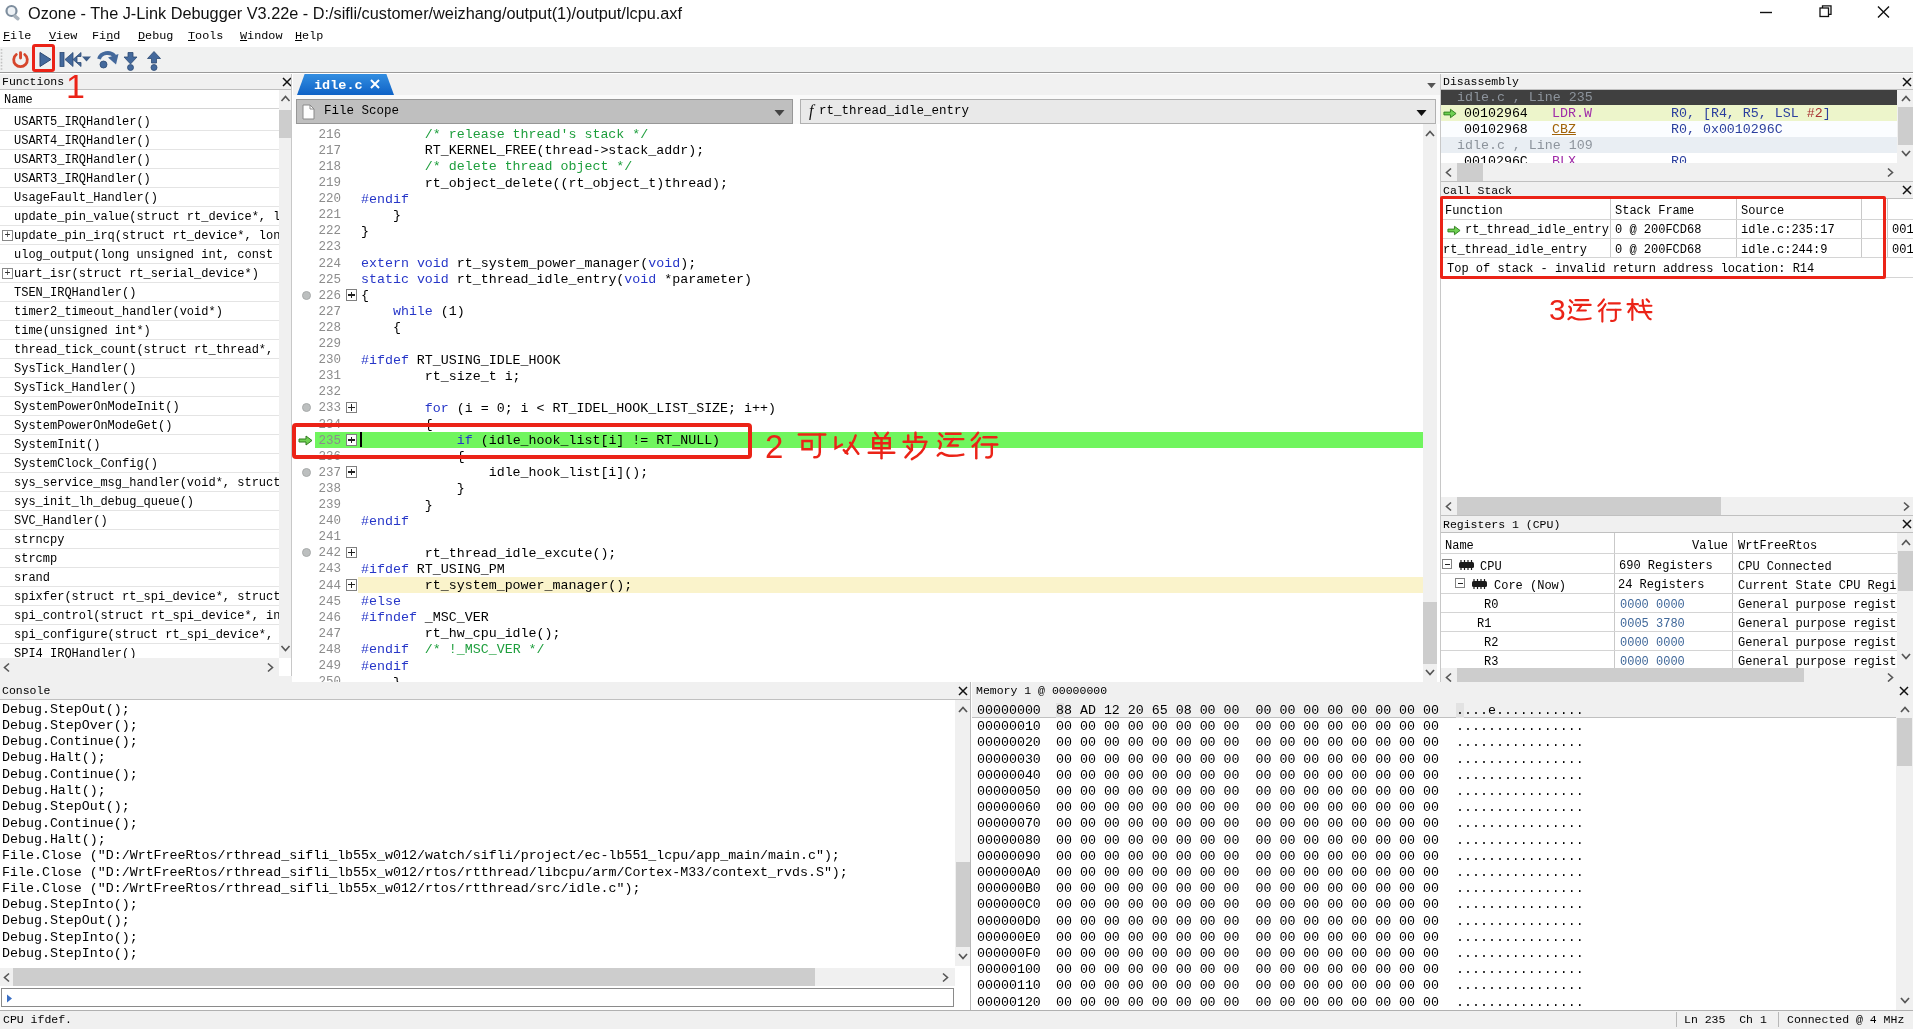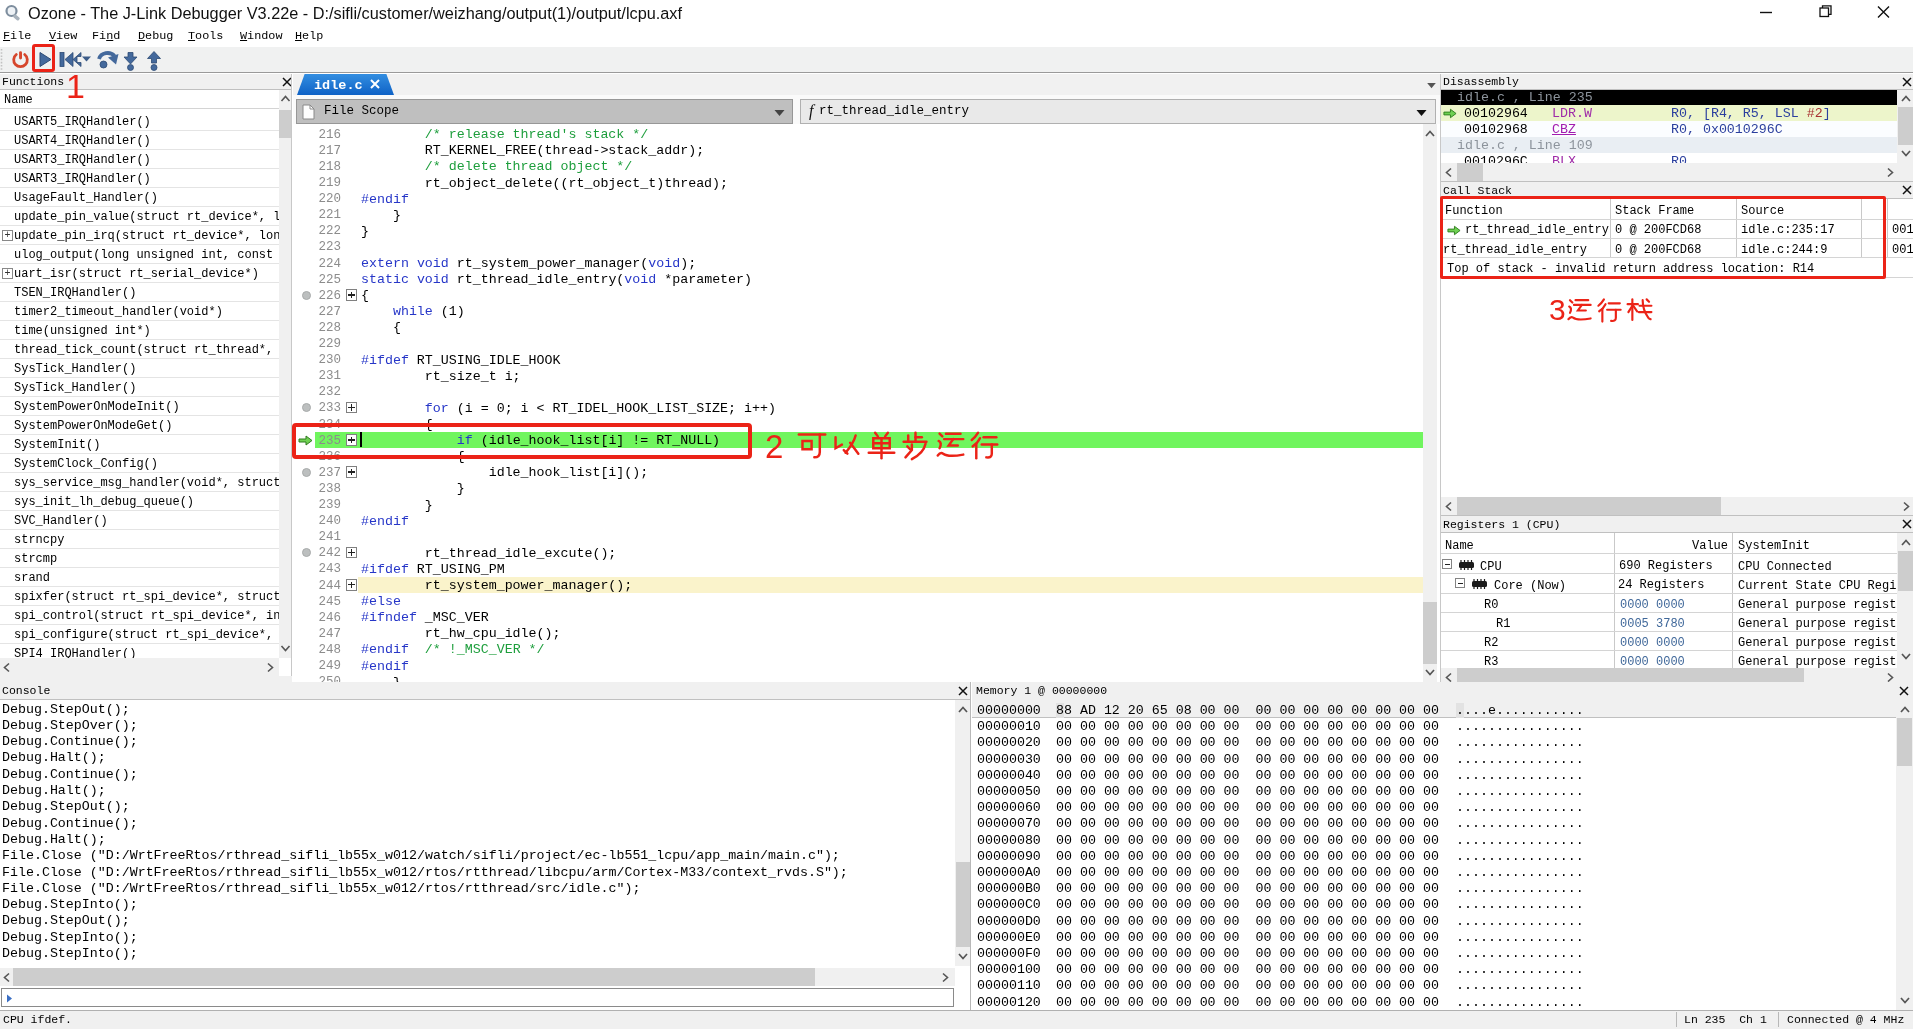--- a/index.html
+++ b/index.html
@@ -159,32 +159,32 @@
 
 <div class="abs" style="left:1440px;top:74px;width:473px;height:608px;background:#fff;border-left:1px solid #c8c8c8;overflow:hidden;">
 
   <div class="abs hdr" style="left:0;top:0;width:473px;height:16px;border-bottom:1px solid #c0c0c0;">
     <span class="abs" style="left:2px;top:1px;">Disassembly</span>
   </div>
   <svg class="abs" style="left:461px;top:3px" width="10" height="10" viewBox="0 0 10 10">
       <path d="M1 1 L9 9 M9 1 L1 9" stroke="#111" stroke-width="1.5"></path>
     </svg>
   <div class="abs mono" style="left:0;top:16px;width:456px;height:73px;overflow:hidden;font-size:13.3px;white-space:pre;">
-    <div class="abs" style="left:0;top:0;width:456px;height:15px;background:#000000;"><span class="abs" style="left:16px;top:0px;color:#8d949c;">idle.c , Line 235</span></div>
+    <div class="abs" style="left:0;top:0;width:456px;height:15px;background:#404040;"><span class="abs" style="left:16px;top:0px;color:#8d949c;">idle.c , Line 235</span></div>
     <div class="abs" style="left:0;top:15px;width:456px;height:16px;background:#edf5cb;">
       <svg class="abs" style="left:2px;top:3px" width="14" height="11" viewBox="0 0 15 11">
           <path d="M1 4 L8 4 L8 1 L14 5.5 L8 10 L8 7 L1 7 Z" fill="#6fd052" stroke="#2e7d1e" stroke-width="1"></path>
         </svg>
       <span class="abs" style="left:23px;top:1px;">00102964</span>
       <span class="abs" style="left:111px;top:1px;color:#a02ca8;">LDR.W</span>
       <span class="abs" style="left:230px;top:1px;color:#2b3f9e;">R0, [R4, R5, LSL <span style="color:#a83232;">#2</span>]</span>
     </div>
     <div class="abs" style="left:0;top:31px;width:456px;height:16px;background:#fbfdff;">
       <span class="abs" style="left:23px;top:1px;">00102968</span>
-      <span class="abs" style="left:111px;top:1px;color:#a21caf;text-decoration:underline;">CBZ</span>
+      <span class="abs" style="left:111px;top:1px;color:#a16207;text-decoration:underline;">CBZ</span>
       <span class="abs" style="left:230px;top:1px;color:#2b3f9e;">R0, 0x0010296C</span>
     </div>
     <div class="abs" style="left:0;top:47px;width:456px;height:16px;background:#e9eef3;"><span class="abs" style="left:16px;top:1px;color:#8d949c;">idle.c , Line 109</span></div>
     <div class="abs" style="left:0;top:63px;width:456px;height:16px;background:#fff;">
       <span class="abs" style="left:23px;top:1px;">0010296C</span>
       <span class="abs" style="left:111px;top:1px;color:#a02ca8;">BLX</span>
       <span class="abs" style="left:230px;top:1px;color:#2b3f9e;">R0</span>
     </div>
   </div>
   <div class="abs" style="left:456px;top:16px;width:17px;height:73px;background:#f0f0f0;">
@@ -257,21 +257,21 @@
     <div class="abs" style="left:173px;top:0;width:1px;height:135px;background:#c9c9c9;"></div>
     <div class="abs" style="left:291px;top:0;width:1px;height:135px;background:#c9c9c9;"></div>
     <div class="abs" style="left:0;top:20px;width:456px;height:1px;background:#d4d4d4;"></div>
     <div class="abs" style="left:0;top:40px;width:456px;height:1px;background:#d4d4d4;"></div>
     <div class="abs" style="left:0;top:59.5px;width:456px;height:1px;background:#d4d4d4;"></div>
     <div class="abs" style="left:0;top:78.5px;width:456px;height:1px;background:#d4d4d4;"></div>
     <div class="abs" style="left:0;top:97.5px;width:456px;height:1px;background:#d4d4d4;"></div>
     <div class="abs" style="left:0;top:116.5px;width:456px;height:1px;background:#d4d4d4;"></div>
     <span class="abs" style="left:4px;top:6px;">Name</span>
     <span class="abs" style="left:0;top:6px;width:287px;text-align:right;">Value</span>
-    <span class="abs" style="left:297px;top:6px;">SystemInit</span>
+    <span class="abs" style="left:297px;top:6px;">WrtFreeRtos</span>
     
     <div class="abs" style="left:1px;top:26px;width:10px;height:10px;border:1px solid #848484;background:#fff;"><div style="position:absolute;left:1.5px;top:3.6px;width:5.5px;height:1.2px;background:#222;"></div></div>
     <svg class="abs" style="left:16px;top:26.5px" width="20" height="10" viewBox="0 0 20 10">
         <rect x="2" y="2" width="15" height="6" rx="1.5" fill="#1b1b1b"></rect>
         <g stroke="#1b1b1b" stroke-width="1.2">
           <line x1="4" y1="0" x2="4" y2="2"></line>
           <line x1="7.5" y1="0" x2="7.5" y2="2"></line>
           <line x1="11" y1="0" x2="11" y2="2"></line>
           <line x1="14.5" y1="0" x2="14.5" y2="2"></line>
           <line x1="4" y1="8" x2="4" y2="10"></line>
@@ -298,21 +298,21 @@
           <line x1="14.5" y1="8" x2="14.5" y2="10"></line>
         </g>
       </svg>
     <span class="abs" style="left:53px;top:45.5px;">Core (Now)</span>
     <span class="abs" style="left:177px;top:44.5px;">24 Registers</span>
     <span class="abs" style="left:297px;top:45.5px;">Current State CPU Regis</span>
     
     <span class="abs" style="left:43px;top:65px;">R0</span>
     <span class="abs" style="left:179px;top:64.5px;color:#40689a;">0000 0000</span>
     <span class="abs" style="left:297px;top:65px;">General purpose registe</span>
-    <span class="abs" style="left:55px;top:84px;">R1</span>
+    <span class="abs" style="left:36px;top:84px;">R1</span>
     <span class="abs" style="left:179px;top:83.5px;color:#40689a;">0005 3780</span>
     <span class="abs" style="left:297px;top:84px;">General purpose registe</span>
     <span class="abs" style="left:43px;top:103px;">R2</span>
     <span class="abs" style="left:179px;top:102.5px;color:#40689a;">0000 0000</span>
     <span class="abs" style="left:297px;top:103px;">General purpose registe</span>
     <span class="abs" style="left:43px;top:122px;">R3</span>
     <span class="abs" style="left:179px;top:121.5px;color:#40689a;">0000 0000</span>
     <span class="abs" style="left:297px;top:122px;">General purpose registe</span>
   </div>
   <div class="abs" style="left:456px;top:459px;width:17px;height:135px;background:#f0f0f0;">

